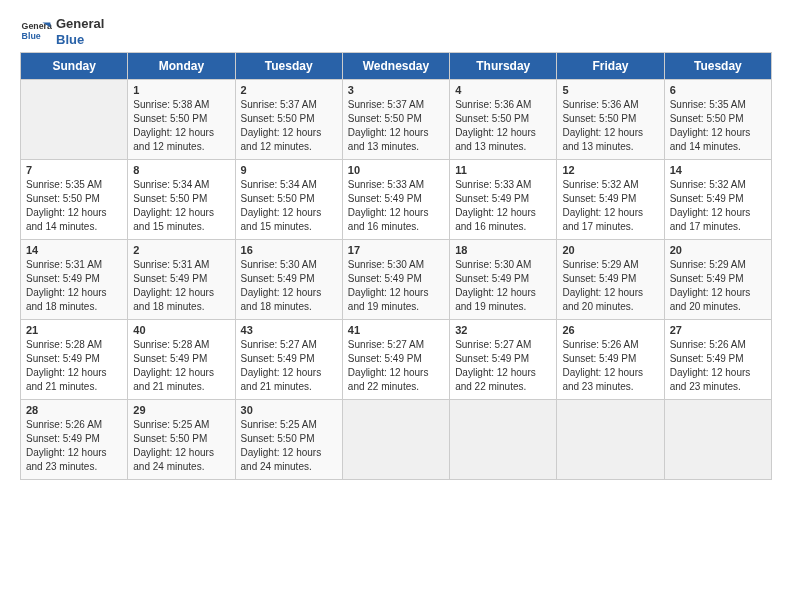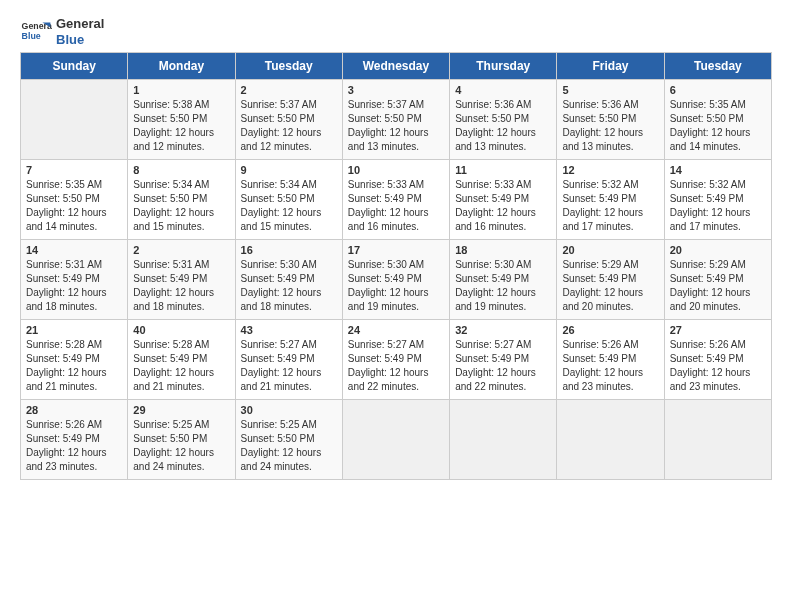--- a/index.html
+++ b/index.html
@@ -284,21 +284,21 @@
 and 21 minutes.</div>
         </td>
         <td>
           <span class="day-num">43</span>
           <div class="day-info" style="white-space: pre-line;">Sunrise: 5:27 AM
 Sunset: 5:49 PM
 Daylight: 12 hours
 and 21 minutes.</div>
         </td>
         <td>
-          <span class="day-num">24</span>
+          <span class="day-num">41</span>
           <div class="day-info" style="white-space: pre-line;">Sunrise: 5:27 AM
 Sunset: 5:49 PM
 Daylight: 12 hours
 and 22 minutes.</div>
         </td>
         <td>
           <span class="day-num">32</span>
           <div class="day-info" style="white-space: pre-line;">Sunrise: 5:27 AM
 Sunset: 5:49 PM
 Daylight: 12 hours

